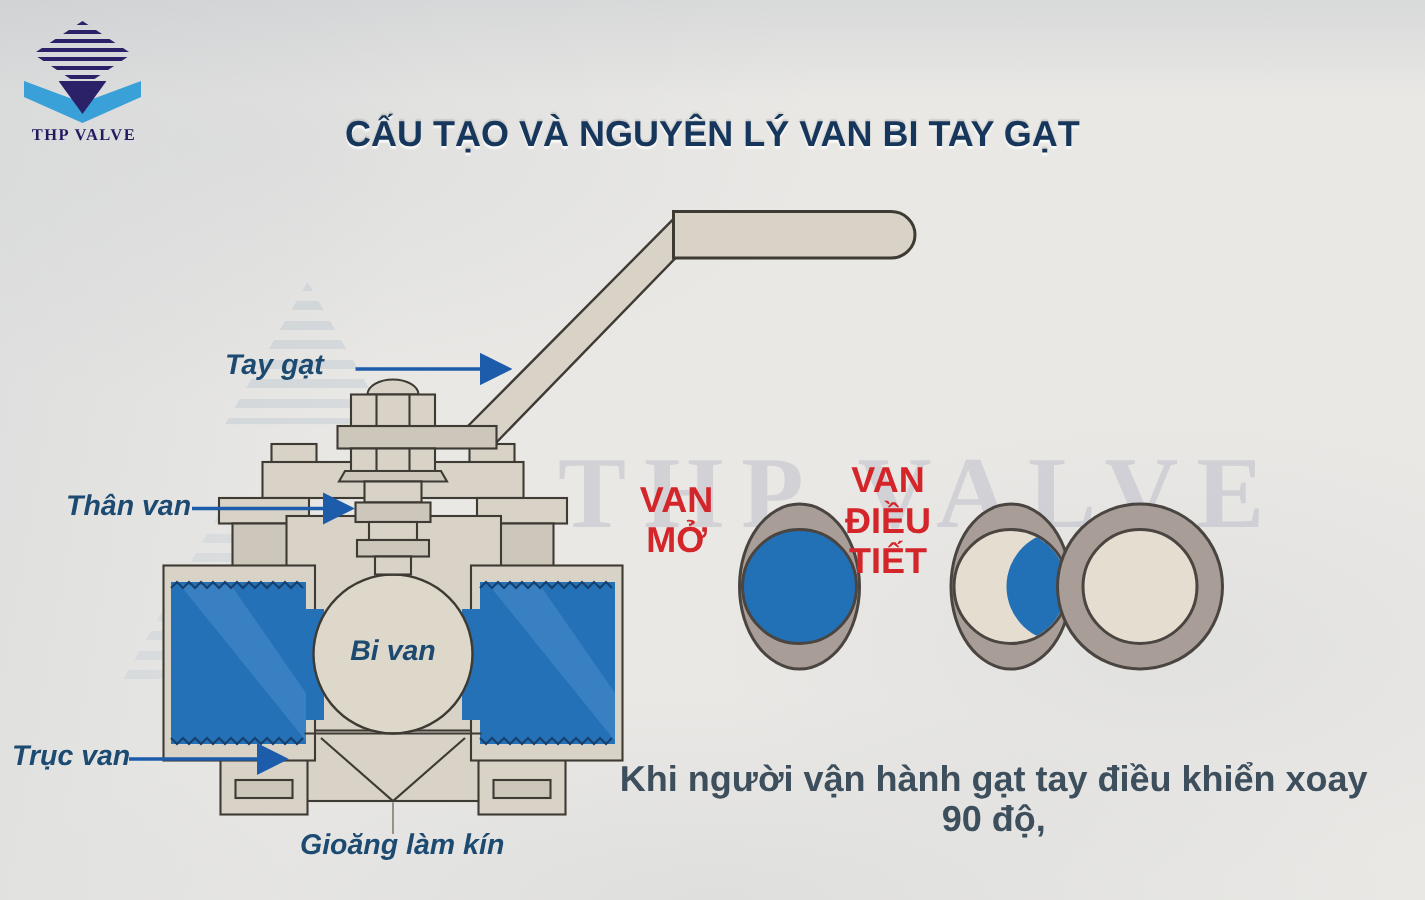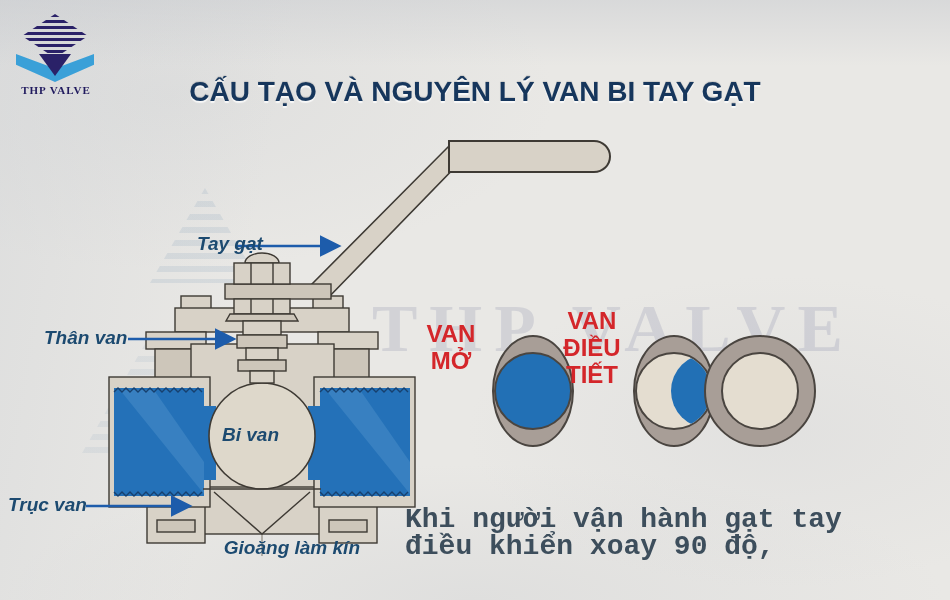--- a/index.html
+++ b/index.html
@@ -46,36 +46,36 @@
     background:#2a2168; clip-path:polygon(0 0,100% 0,50% 100%);
   }
   .logo-text{
     position:absolute; left:0; top:76px; width:84px; text-align:center;
     font-family:"Liberation Serif", serif; font-weight:bold;
     font-size:11px; letter-spacing:1px; color:#201a5e; white-space:nowrap;
   }
   
   .title{
     position:absolute; left:0; right:0; top:76px; margin:0;
-    text-align:center; font-size:28px; font-weight:800; letter-spacing:0px;
+    text-align:center; font-size:24px; font-weight:800; letter-spacing:0px;
     color:#16365c; white-space:nowrap;
     text-shadow:0 2px 1px rgba(255,255,255,0.75), 0 -1px 1px rgba(0,0,0,0.12);
   }
   
   .diagram-svg{ position:absolute; left:0; top:0; width:950px; height:600px; }
   
   .vlabel{
     position:absolute; font-style:italic; font-weight:bold;
     font-size:19px; color:#1c4a70; white-space:nowrap;
   }
-  .lbl-handle{ left:150px; top:233px;margin-left:47px; }
+  .lbl-handle{ left:150px; top:233px; }
   .lbl-stem{   left:44px;  top:327px; }
-  .lbl-ball{   left:222px; top:424px; width:80px; text-align:left; }
+  .lbl-ball{   left:222px; top:424px; width:80px; text-align:center; }
   .lbl-body{   left:8px;   top:494px; }
-  .lbl-seal{   left:200px; top:537px; width:160px; text-align:right; }
+  .lbl-seal{   left:200px; top:553px; width:160px; text-align:left; }
   
   .state{ position:absolute; top:316px; width:164px; display:flex; align-items:flex-start; }
   .state-open{   left:410px; }
   .state-reg{    left:551px; }
   .state-closed{ left:704px; }
   .state-label{
     height:62px; display:flex; align-items:center; justify-content:center;
     text-align:center; font-weight:800; font-size:24px; line-height:27px;
     color:#d4262a; width:150px;
   }
@@ -89,23 +89,22 @@
     box-sizing:border-box; position:relative; overflow:hidden; background:#e4ddd0;
   }
   .bore-open{ background:#2270b5; }
   .bore-reg .crescent{
     position:absolute; left:46%; top:0; width:100%; height:100%;
     border-radius:50%; background:#2270b5;
   }
   
   .desc{
     position:absolute; left:405px; top:506px; width:515px;
-    text-align:left; font-weight:bold; font-size:28px; line-height:27px;
+    text-align:center; font-weight:bold; font-size:24px; line-height:27px;
     color:#3d4e5c;
-    font-family:Liberation Mono, monospace;
   }
   .desc span{ display:block; }
 </style>
 </head>
 <body>
 
 <div class="page">
 
   <div class="wm-text">THP VALVE</div>
   <div class="wm-tri1"></div>

